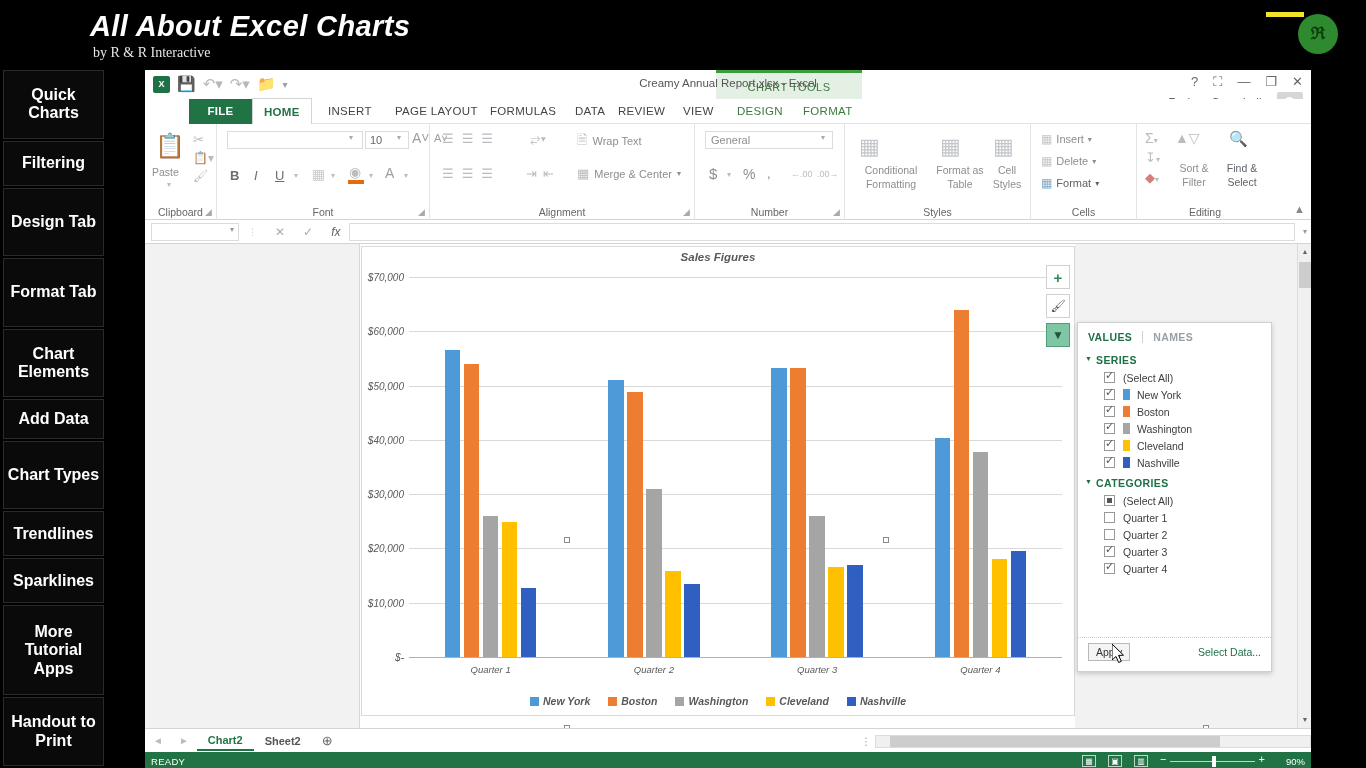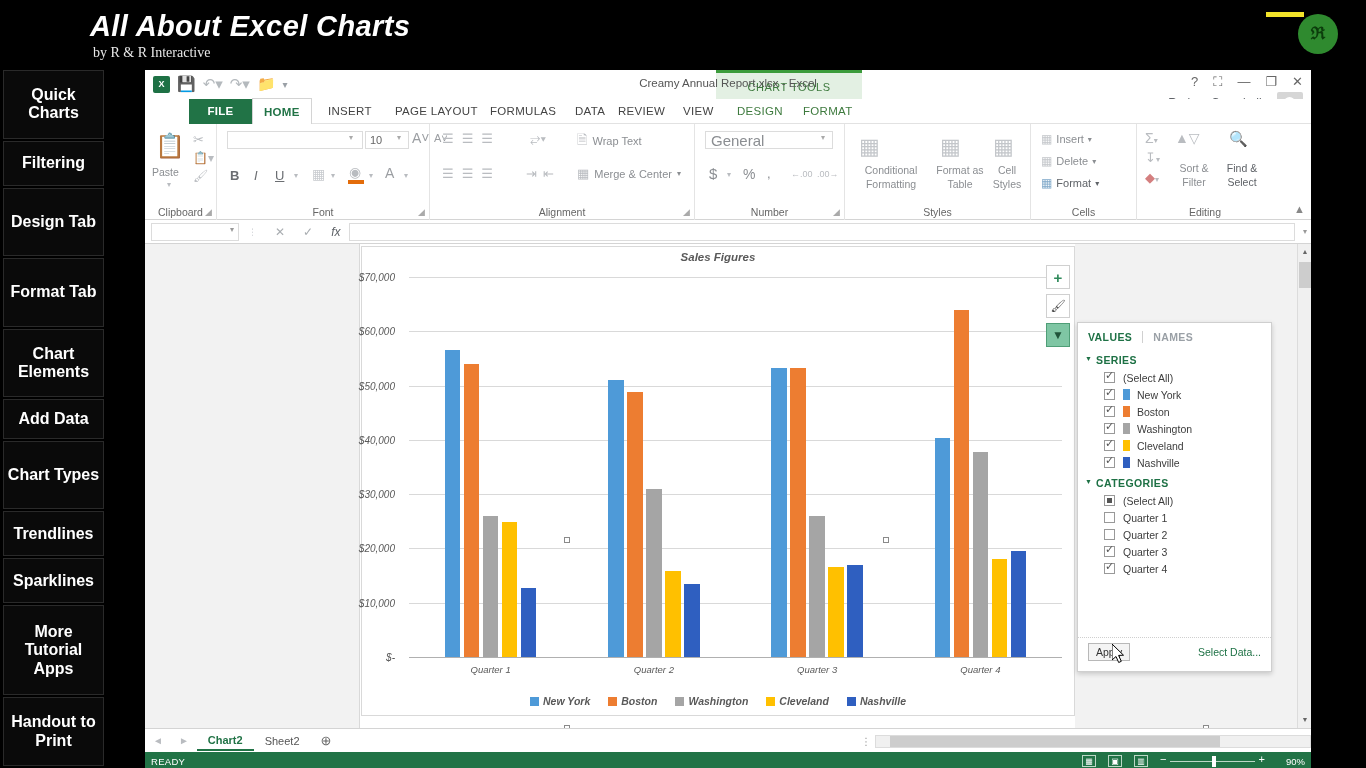--- a/index.html
+++ b/index.html
@@ -90,21 +90,21 @@
   #grayR { position:absolute; left:930px; top:0; right:14px; height:484px; background:#f2f2f2; }
 
   
   #chartobj { position:absolute; left:216px; top:2px; width:714px; height:470px; background:#fff;
               border:1px solid #d9d9d9;font-style:italic; }
   #chart-title { position:absolute; top:4px; left:0; right:0; text-align:center;
                  font-size:11.5px; font-weight:bold; color:#595959; }
   #plot { position:absolute; left:47px; top:30px; right:12px; bottom:58px; }
   .gl { position:absolute; left:0; right:0; height:1px; background:#d9d9d9; }
   .gl.axis0 { background:#b0b0b0; }
-  .ytick { position:absolute; right:100%; margin-right:14px; transform:translateY(-50%);
+  .ytick { position:absolute; right:100%; margin-right:5px; transform:translateY(-50%);
            font-size:10px; color:#595959; white-space:nowrap; }
   .cat { position:absolute; bottom:-18px; transform:translateX(-50%); font-size:9.5px; color:#595959; }
   .bar { position:absolute; bottom:0; }
   #legend { position:absolute; bottom:8px; left:0; right:0; display:flex; justify-content:center;
             gap:18px; font-size:10.5px; color:#595959; font-weight:bold; }
   #legend span.sw { width:9px; height:9px; display:inline-block; margin-right:4px; }
   .lgitem { display:flex; align-items:center; }
 
   
   .handle { position:absolute; width:6px; height:6px; background:#fff; border:1px solid #8a8a8a; }
@@ -142,21 +142,21 @@
   #vscroll { position:absolute; right:0; top:0; width:14px; bottom:0; background:#f0f0f0;
              border-left:1px solid #dcdcdc; }
   #vthumb { position:absolute; left:1px; top:18px; width:12px; height:26px; background:#cdcdcd; }
   .sarrow { position:absolute; left:0; width:14px; height:16px; text-align:center; font-size:7px;
             color:#666; line-height:16px; }
 
   
   #tabbar { position:relative; height:24px; background:#fff; border-top:1px solid #d4d4d4;
             display:flex; align-items:center; }
   .navarrow { color:#b9bcc0; font-size:10px; padding:0 8px; cursor:pointer; }
-  .sh { font-size:11px; color:#555; padding:3px 11px; cursor:pointer; }
+  .sh { font-size:11px; color:#555; padding:3px 11px; cursor:pointer;font-weight:bold; }
   .sh.active { color:#217346; font-weight:bold; border-bottom:2px solid #217346; background:#fff; }
   #addsheet { color:#666; font-size:13px; padding:0 10px; cursor:pointer; }
   #hscrollwrap { position:absolute; right:0; bottom:0; height:22px; width:450px; display:flex;
                  align-items:center; }
   #hsplit { color:#999; font-size:10px; margin-right:4px; }
   #hscroll { position:relative; flex:1; height:13px; background:#f0f0f0; border:1px solid #dcdcdc; }
   #hthumb { position:absolute; left:14px; top:0; bottom:0; width:330px; background:#cdcdcd; }
 
   
   #status { position:relative; height:18px; background:#217346; color:#fff; font-size:9.5px;
@@ -312,21 +312,21 @@
         <div style="position:absolute;left:147px;top:42px;display:flex;align-items:center;gap:5px" class="btn2">
           <span style="font-size:13px;color:#b9bcc0">▦</span>
           <span>Merge &amp; Center</span>
           <span style="font-size:8px">▾</span>
         </div>
         <div class="grp-label">Alignment</div>
         <div class="grp-dlg">◢</div>
       </div>
 
       <div class="grp" style="left:550px;width:150px">
-        <div style="position:absolute;left:10px;top:7px;width:128px;height:18px;border:1px solid #dcdcdc;font-size:15px;color:#8b8e92;padding-left:5px;line-height:17px">General</div>
+        <div style="position:absolute;left:10px;top:7px;width:128px;height:18px;border:1px solid #dcdcdc;font-size:11px;color:#8b8e92;padding-left:5px;line-height:17px">General</div>
         <div style="position:absolute;left:126px;top:9px;font-size:8px;color:#aaa">▾</div>
         <div style="position:absolute;left:14px;top:41px;font-size:15px;color:#8b8e92">$</div>
         <div style="position:absolute;left:32px;top:46px;font-size:8px;color:#b9bcc0">▾</div>
         <div style="position:absolute;left:48px;top:42px;font-size:14px;color:#8b8e92">%</div>
         <div style="position:absolute;left:72px;top:42px;font-size:13px;color:#8b8e92">,</div>
         <div style="position:absolute;left:96px;top:45px;font-size:9px;color:#b9bcc0">←.00</div>
         <div style="position:absolute;left:122px;top:45px;font-size:9px;color:#b9bcc0">.00→</div>
         <div class="grp-label">Number</div>
         <div class="grp-dlg">◢</div>
       </div>

